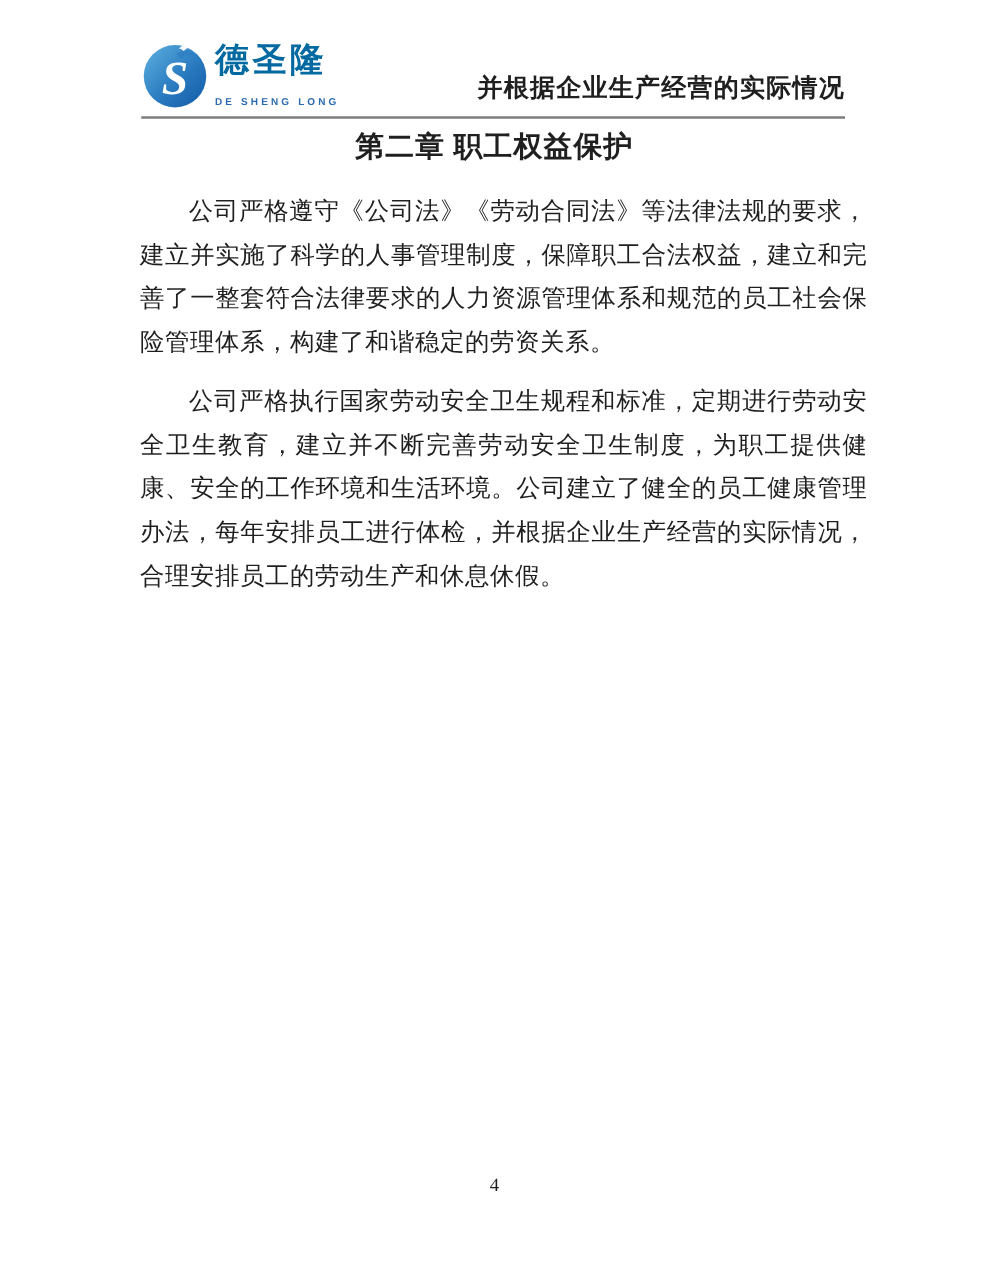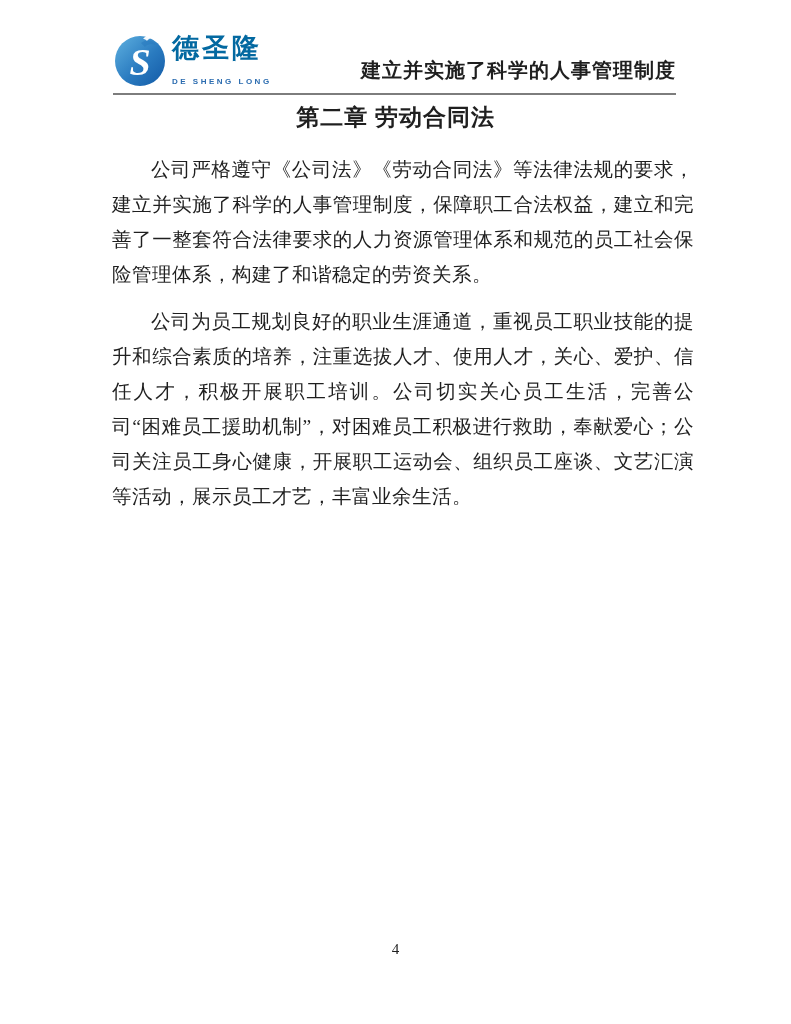--- a/index.html
+++ b/index.html
@@ -128,27 +128,27 @@
           <text x="27" y="42" text-anchor="middle" font-family="Liberation Serif, serif" font-size="38" font-style="italic" font-weight="bold" fill="#ffffff">S</text>
           <path d="M30 6 C34 1 42 1 44 6 C40 4 36 5 34 8 C32 6 31 6 30 6 Z" fill="#ffffff" opacity="0.95"></path>
           <path d="M28 10 C33 6 41 7 43 12 C39 10 34 11 32 14 Z" fill="#2a7bc0" opacity="0.6"></path>
         </svg>
       </span>
       <span class="logo-textwrap">
         <span class="logo-cn">德圣隆</span>
         <span class="logo-en">DE SHENG LONG</span>
       </span>
     </div>
-    <div class="company-name">建立并实施了科学的人事管理制度</div>
+    <div class="company-name">并根据企业生产经营的实际情况</div>
   </div>
 
   <div class="header-rule"></div>
 
-  <h1 class="chapter-title">第二章 劳动合同法</h1>
+  <h1 class="chapter-title">第二章 职工权益保护</h1>
 
   <div class="body-text">
     <p>公司严格遵守《公司法》《劳动合同法》等法律法规的要求，建立并实施了科学的人事管理制度，保障职工合法权益，建立和完善了一整套符合法律要求的人力资源管理体系和规范的员工社会保险管理体系，构建了和谐稳定的劳资关系。</p>
-    <p>公司为员工规划良好的职业生涯通道，重视员工职业技能的提升和综合素质的培养，注重选拔人才、使用人才，关心、爱护、信任人才，积极开展职工培训。公司切实关心员工生活，完善公司“困难员工援助机制”，对困难员工积极进行救助，奉献爱心；公司关注员工身心健康，开展职工运动会、组织员工座谈、文艺汇演等活动，展示员工才艺，丰富业余生活。</p>
+    <p>公司严格执行国家劳动安全卫生规程和标准，定期进行劳动安全卫生教育，建立并不断完善劳动安全卫生制度，为职工提供健康、安全的工作环境和生活环境。公司建立了健全的员工健康管理办法，每年安排员工进行体检，并根据企业生产经营的实际情况，合理安排员工的劳动生产和休息休假。</p>
   </div>
 
   <div class="page-number">4</div>
 
 </div>
 
 </body></html>

